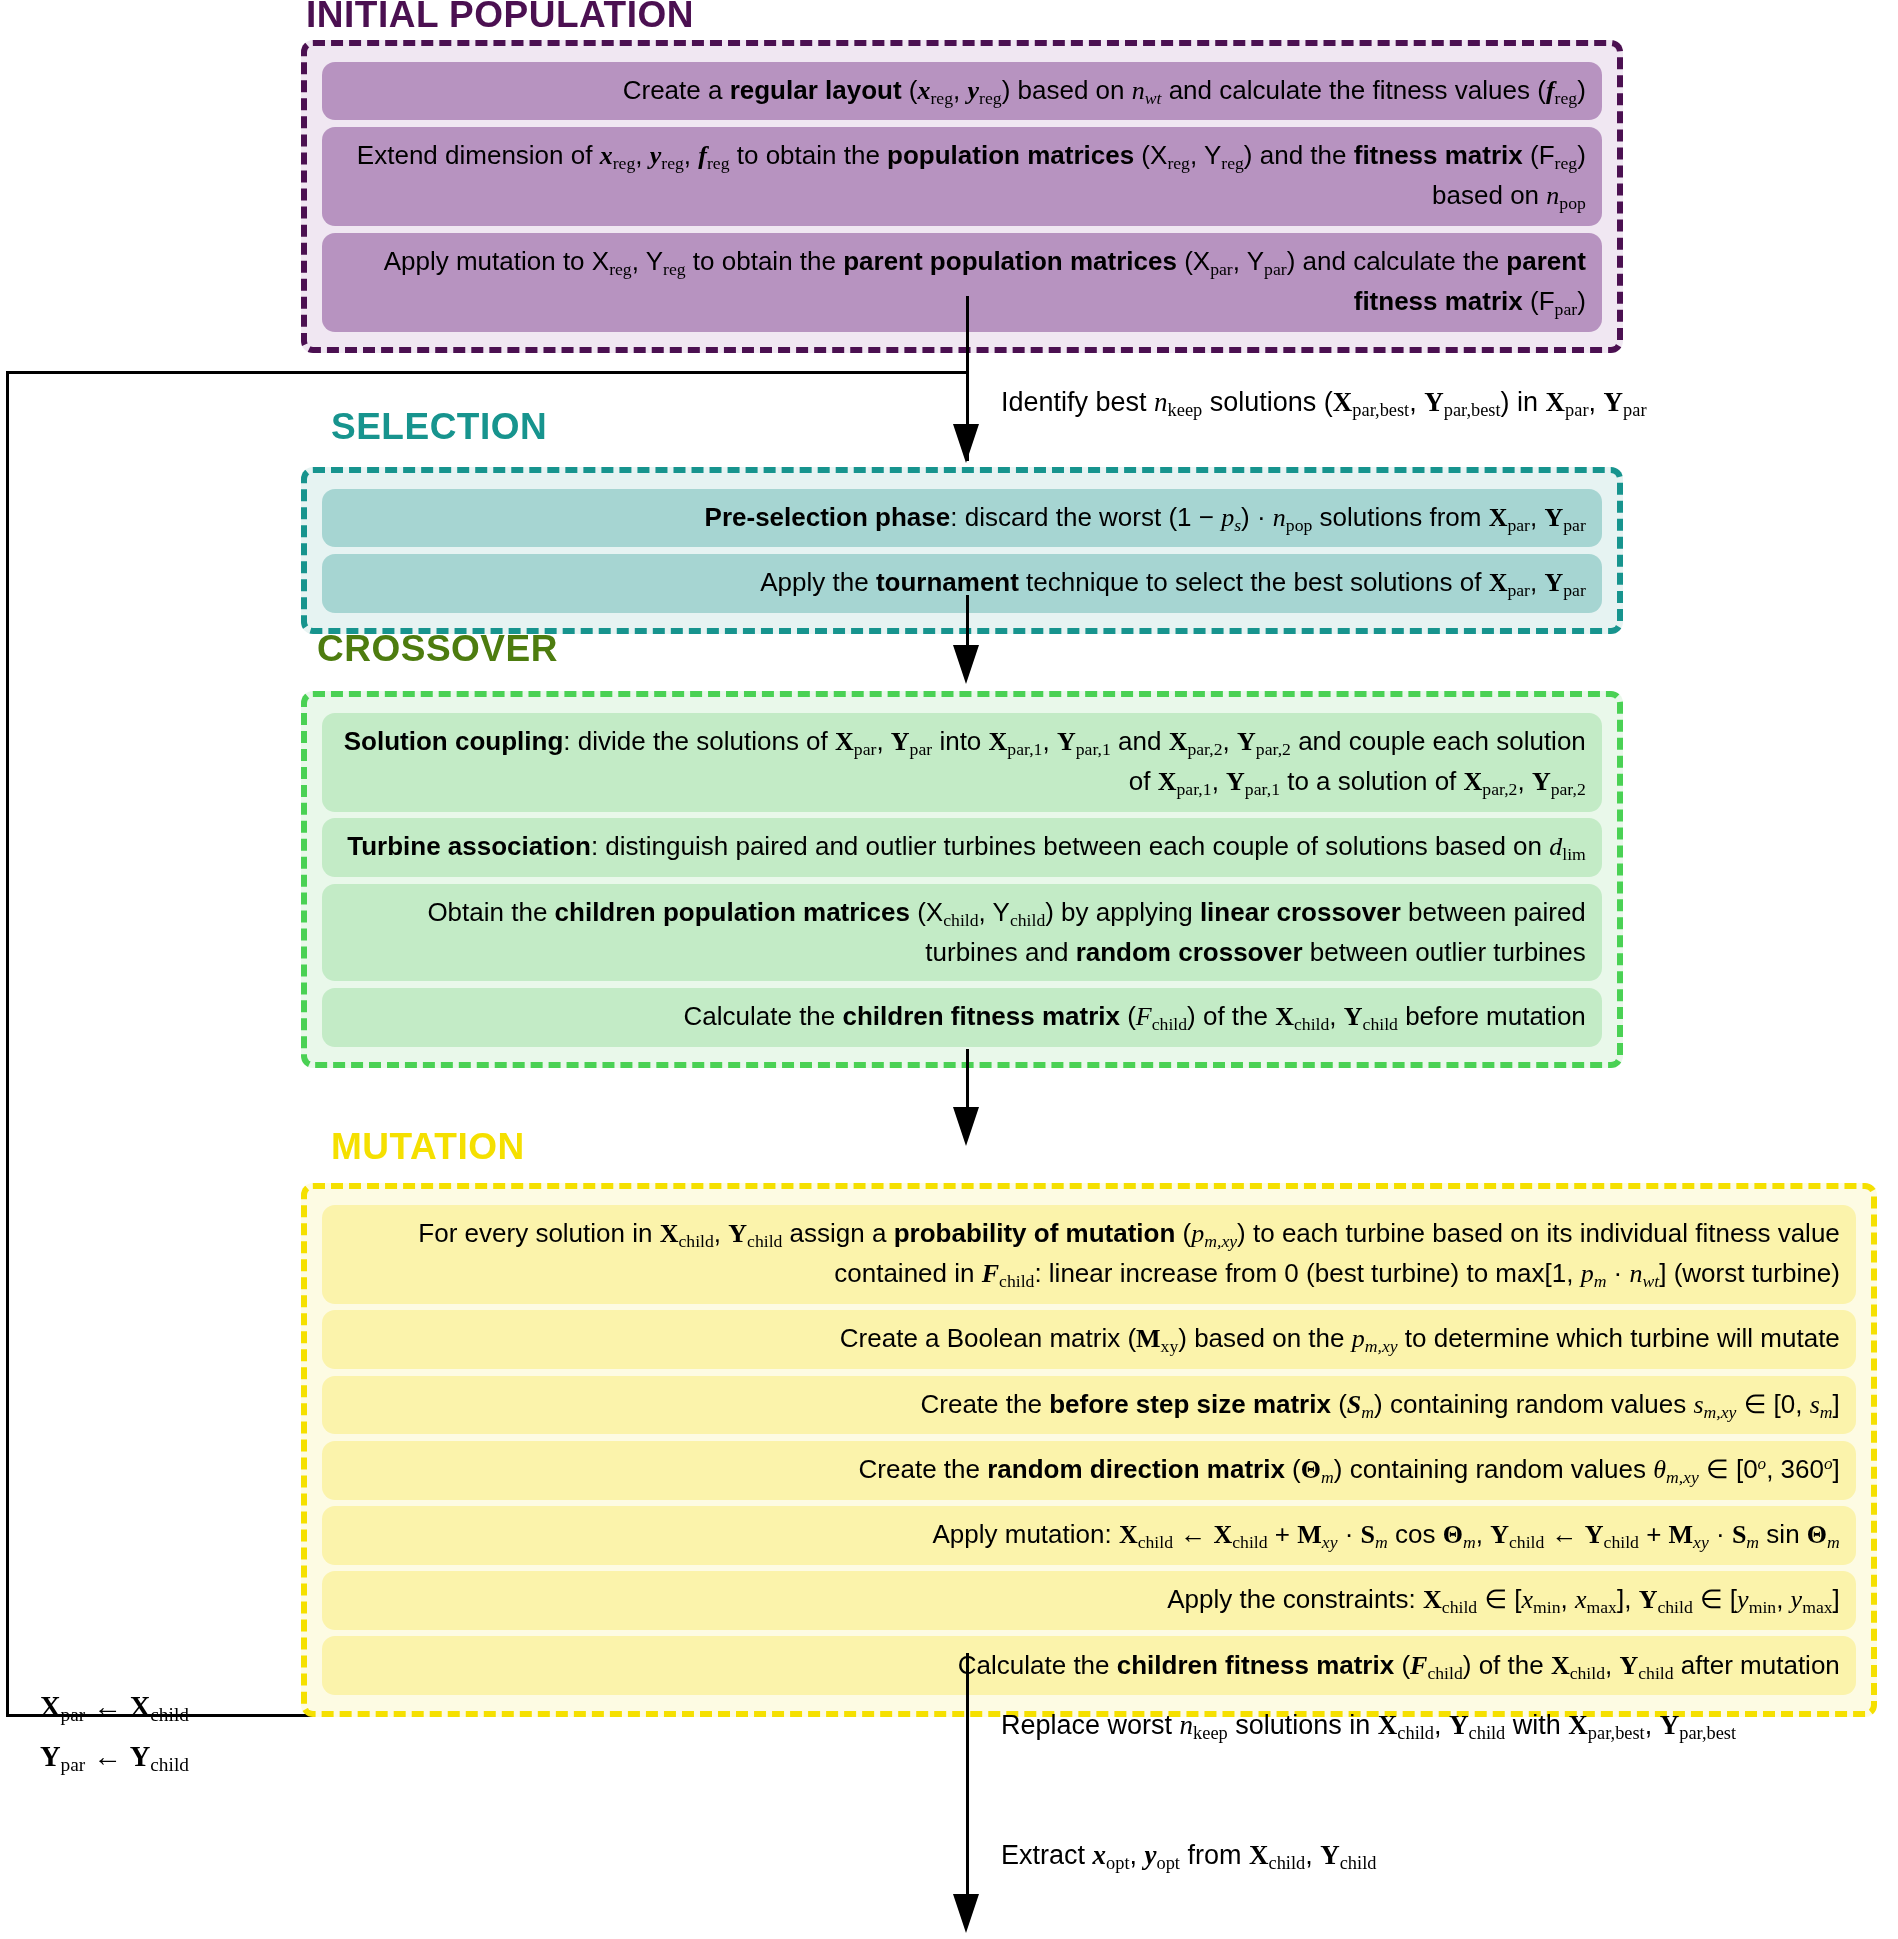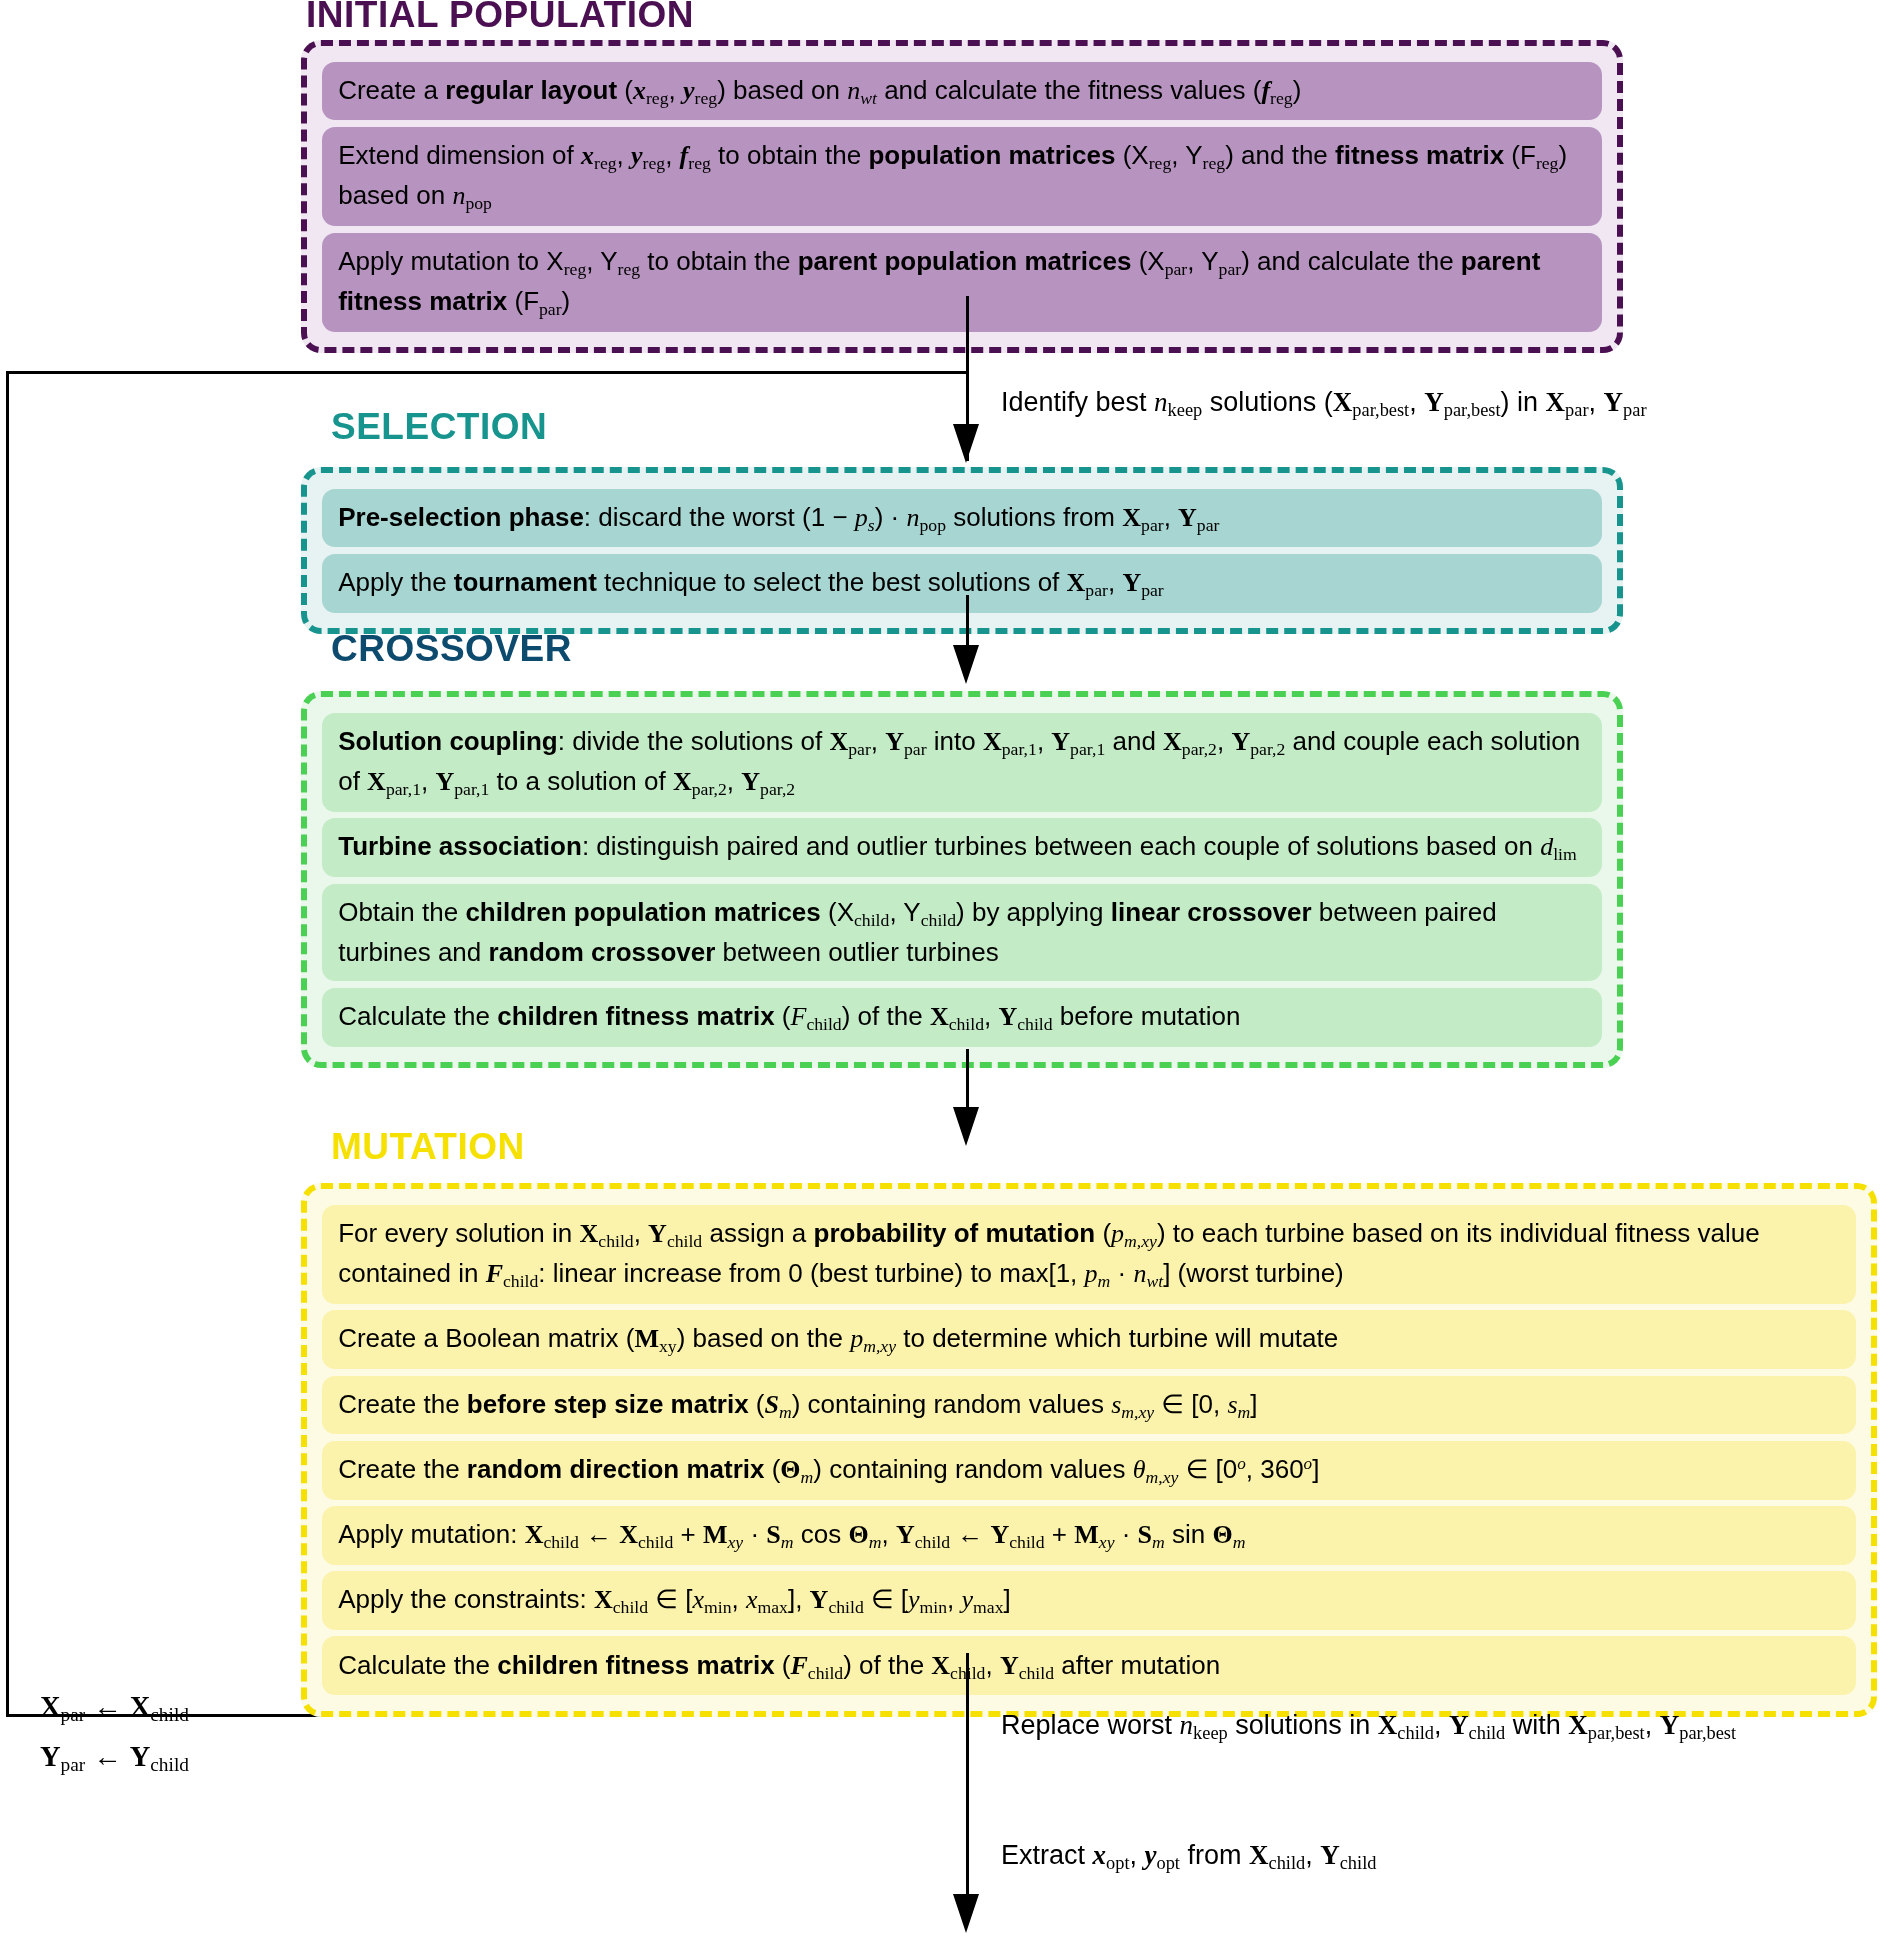--- a/index.html
+++ b/index.html
@@ -9,22 +9,23 @@
     color:#000;
   }
   
   .sec-title{
     position:absolute;font-weight:bold;letter-spacing:0.5px;
     font-size:37px;line-height:1;white-space:nowrap;
   }
   
   .group{
     position:absolute;box-sizing:border-box;
-    border-style:dashed;border-width:6.4px;border-radius:20px;
+    border-style:dashed;border-width:6.4px;border-radius:12px;
     padding:9.2px 14.7px;
+    text-align:right;
   }
   .group .row{
     box-sizing:border-box;border-radius:13px;
     padding:9.2px 16.5px;margin:6.4px 0;
     font-size:26px;line-height:1.5;
   }
   .row .b{font-weight:bold;}
   
   .m{font-family:"Liberation Serif", serif;font-style:italic;}
   .mu{font-family:"Liberation Serif", serif;font-style:normal;}
@@ -95,21 +96,21 @@
     <span class="b">Pre-selection phase</span>: discard the worst (1 − <span class="m">p</span><sub class="m">s</sub>) · <span class="m">n</span><sub class="mu">pop</sub> solutions from <span class="mb">X</span><sub class="mu">par</sub>, <span class="mb">Y</span><sub class="mu">par</sub>
   </div>
   <div class="row">
     Apply the <span class="b">tournament</span> technique to select the best solutions of <span class="mb">X</span><sub class="mu">par</sub>, <span class="mb">Y</span><sub class="mu">par</sub>
   </div>
 </div>
 
 <div class="vline" style="left:966px;top:595px;height:78px;"></div>
 <div class="arrow-head" style="left:953px;top:645px;border-left:13.8px solid transparent;border-right:13.8px solid transparent;border-top:39px solid #000;"></div>
 
-<div class="sec-title" style="left:331px;top:630px;color:#0c4a6e;">CROSSOVER</div>
+<div class="sec-title" style="left:317px;top:630px;color:#4d7c0f;">CROSSOVER</div>
 
 <div class="group green" style="left:301px;top:691px;width:1322px;">
   <div class="row">
     <span class="b">Solution coupling</span>: divide the solutions of <span class="mb">X</span><sub class="mu">par</sub>, <span class="mb">Y</span><sub class="mu">par</sub> into <span class="mb">X</span><sub class="mu">par,1</sub>, <span class="mb">Y</span><sub class="mu">par,1</sub> and <span class="mb">X</span><sub class="mu">par,2</sub>, <span class="mb">Y</span><sub class="mu">par,2</sub> and
     couple each solution of <span class="mb">X</span><sub class="mu">par,1</sub>, <span class="mb">Y</span><sub class="mu">par,1</sub> to a solution of <span class="mb">X</span><sub class="mu">par,2</sub>, <span class="mb">Y</span><sub class="mu">par,2</sub>
   </div>
   <div class="row">
     <span class="b">Turbine association</span>: distinguish paired and outlier turbines between each couple of
     solutions based on <span class="m">d</span><sub class="mu">lim</sub>
   </div>

